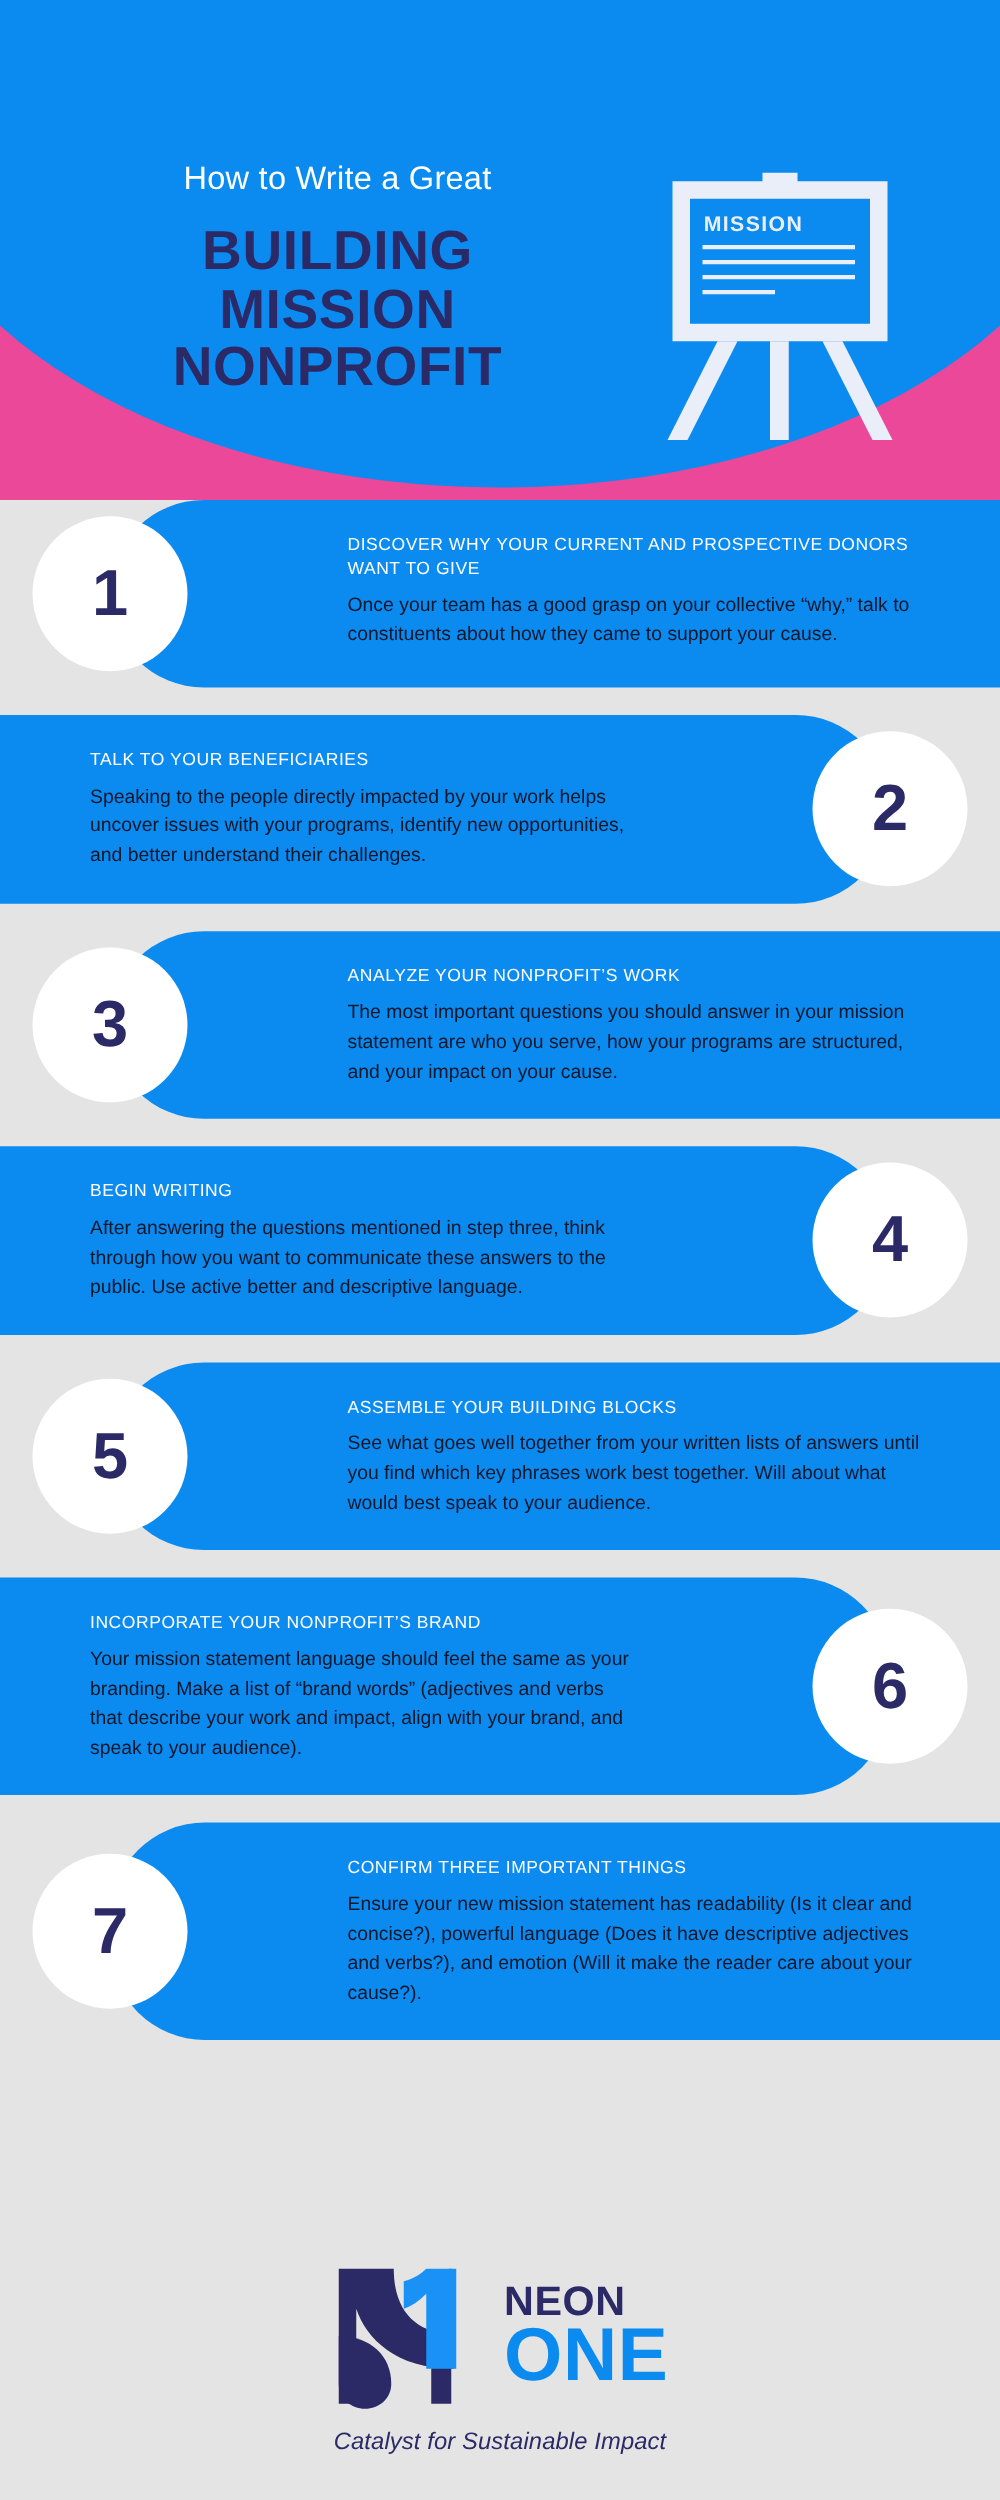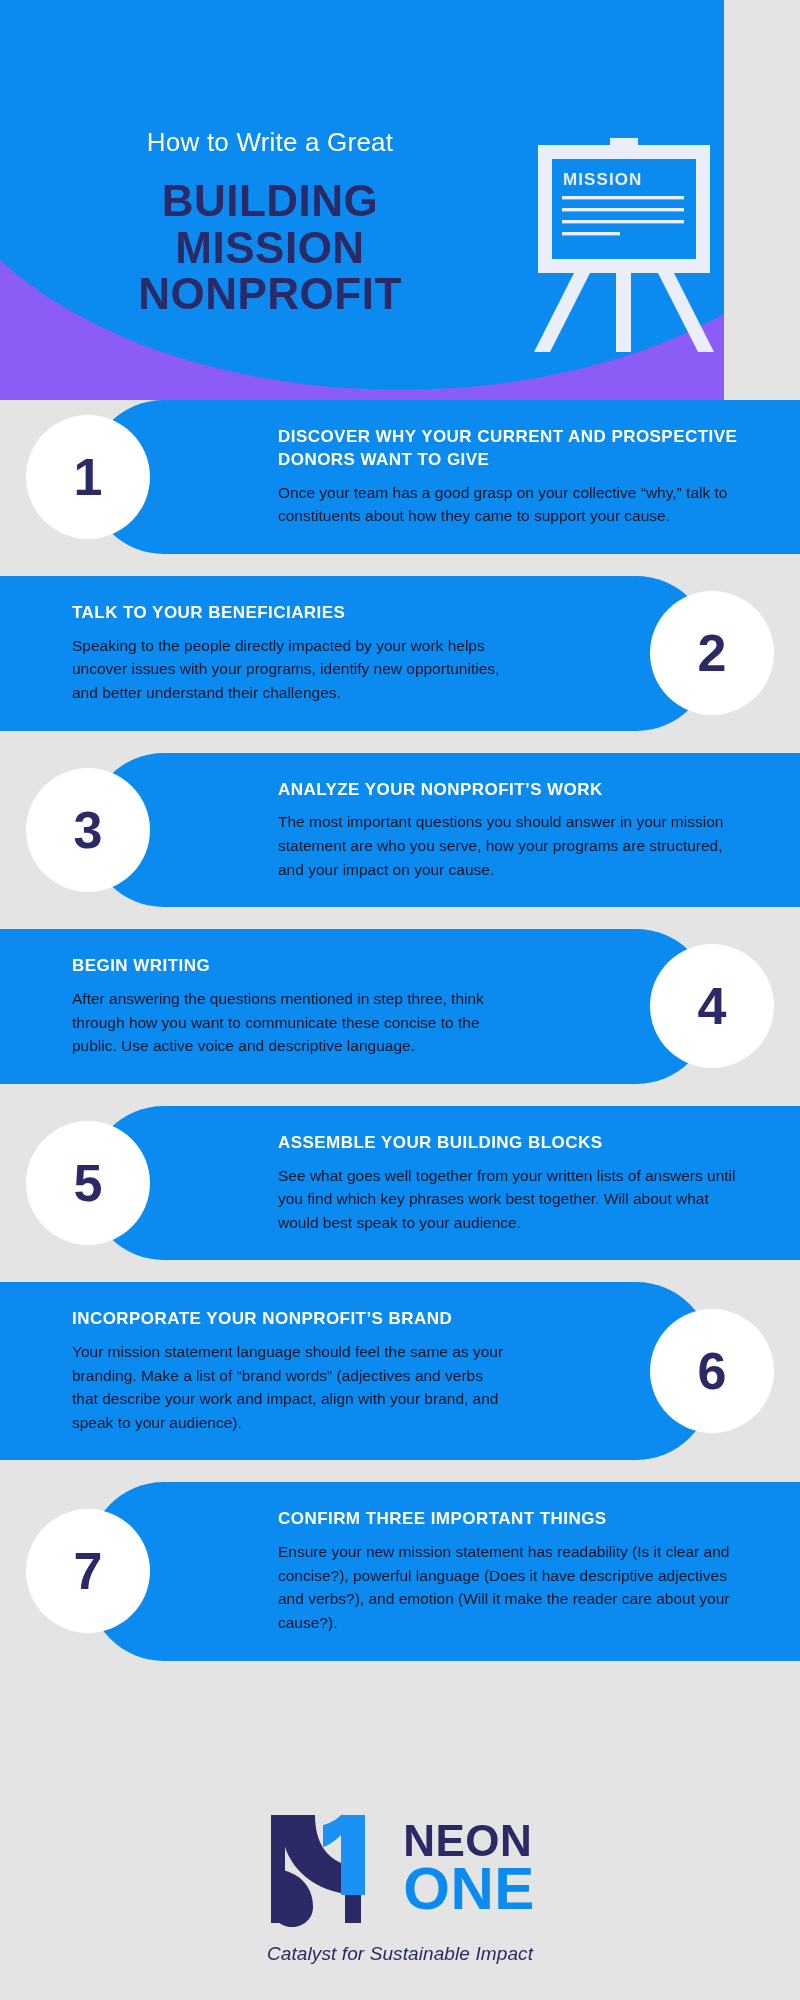--- a/index.html
+++ b/index.html
@@ -12,22 +12,22 @@
   .page {
     position:relative;
     width:800px; height:2000px;
     background:#e4e4e4;
     overflow:hidden;
   }
 
   
   .header {
     position:absolute; left:0; top:0;
-    width:724px; height:400px;
-    background:#8b5cf6;
+    width:800px; height:400px;
+    background:#ec4899;
     overflow:hidden;
   }
   .header-ellipse {
     position:absolute;
     left:-80px; top:-190px;
     width:960px; height:580px;
     background:#0b8bf0;
     border-radius:50% / 50%;
   }
   .header-inner {
@@ -106,22 +106,22 @@
     color:#2b2a66;
     font-size:52px;
     font-weight:700;
     line-height:1;
   }
   .step.left .circle  { left:-62px; }
   .step.right .circle { right:-62px; }
 
   .step-title {
     color:#ffffff;
-    font-size:17px;
-    font-weight:700;
+    font-size:14px;
+    font-weight:400;
     letter-spacing:.45px;
     line-height:1.35;
     text-transform:uppercase;
     margin-bottom:9px;
   }
   .step-body {
     color:#0f172a;
     font-size:15.5px;
     font-weight:400;
     line-height:1.52;
@@ -147,21 +147,21 @@
   }
   .logo-mark { width:124px; height:120px; display:block; }
   .logo-words {
     display:flex;
     flex-direction:column;
     justify-content:center;
     line-height:.94;
   }
   .logo-neon {
     color:#2b2a66;
-    font-size:44px;
+    font-size:33px;
     font-weight:700;
     letter-spacing:.5px;
   }
   .logo-one {
     color:#0b8bf0;
     font-size:60px;
     font-weight:700;
     letter-spacing:.5px;
   }
   .tagline {
@@ -231,21 +231,21 @@
         <div class="band">
           <div class="circle">3</div>
           <div class="step-title">ANALYZE YOUR NONPROFIT’S WORK</div>
           <div class="step-body">The most important questions you should answer in your mission statement are who you serve, how your programs are structured, and your impact on your cause.</div>
         </div>
       </div>
       <div class="step right">
         <div class="band">
           <div class="circle">4</div>
           <div class="step-title">BEGIN WRITING</div>
-          <div class="step-body">After answering the questions mentioned in step three, think through how you want to communicate these concise to the public. Use active voice and descriptive language.</div>
+          <div class="step-body">After answering the questions mentioned in step three, think through how you want to communicate these answers to the public. Use active better and descriptive language.</div>
         </div>
       </div>
       <div class="step left">
         <div class="band">
           <div class="circle">5</div>
           <div class="step-title">ASSEMBLE YOUR BUILDING BLOCKS</div>
           <div class="step-body">See what goes well together from your written lists of answers until you find which key phrases work best together. Will about what would best speak to your audience.</div>
         </div>
       </div>
       <div class="step right">

